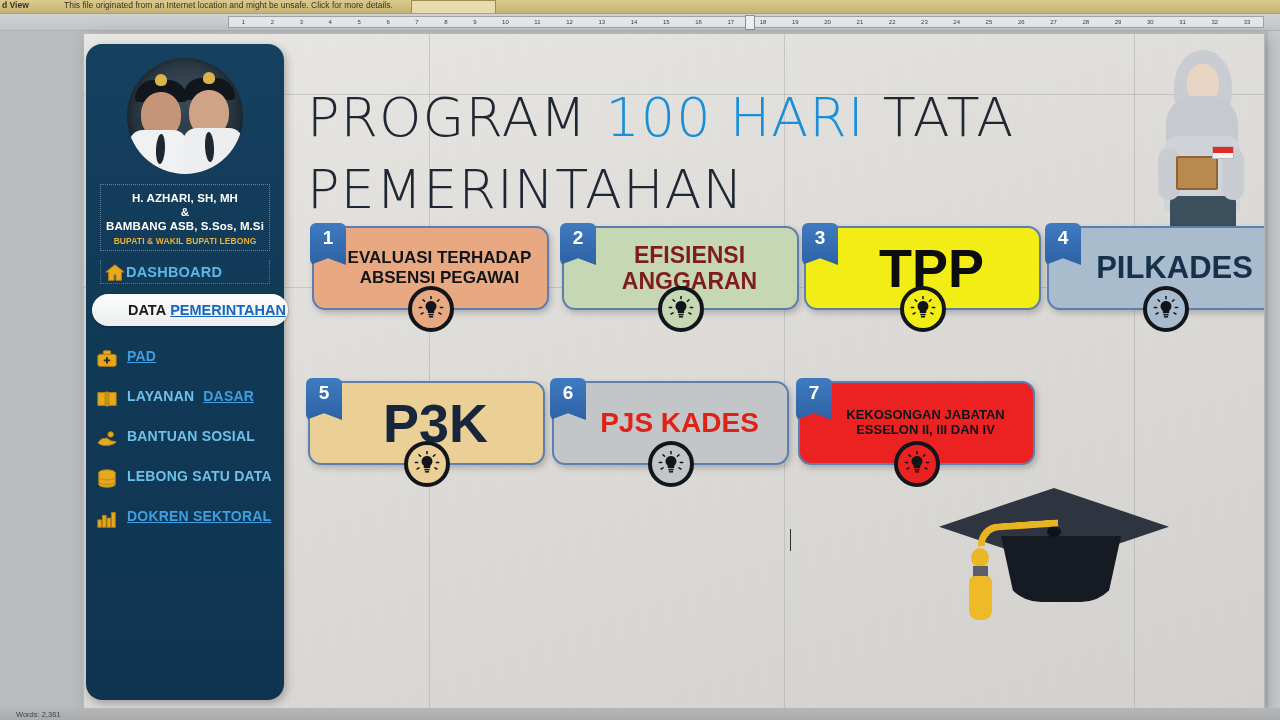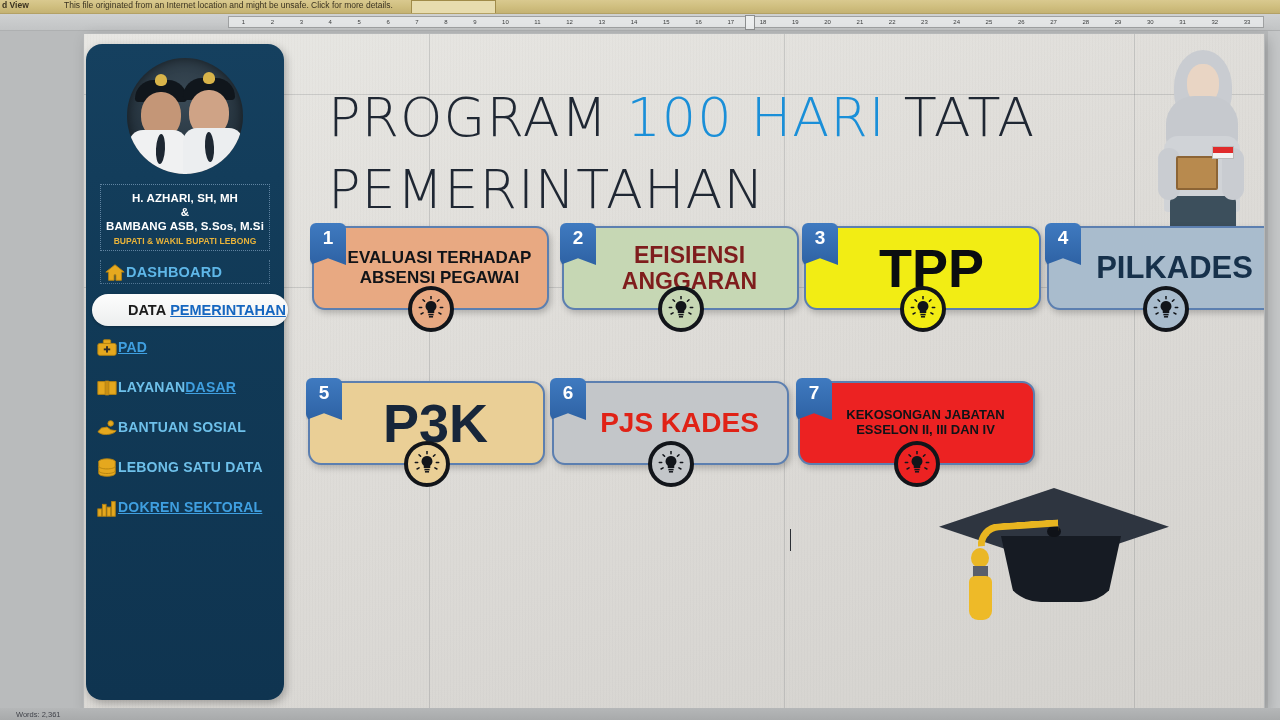--- a/index.html
+++ b/index.html
@@ -107,30 +107,30 @@
     background:linear-gradient(180deg,#fdfdfd,#eceeee);
     border-radius:18px;
     box-shadow:0 1px 3px rgba(0,0,0,.3);
     display:flex; align-items:center; padding-left:36px;
   }
   #active-pill .t1{ font-size:14.5px; color:#1b1b1b; font-weight:600; }
   #active-pill .t2{ font-size:14.5px; color:#1566c0; font-weight:600; text-decoration:underline; margin-left:4px;}
 
   .side-item{
     position:absolute; left:10px; width:186px; height:30px;
-    display:flex; align-items:center; 
+    display:flex; gap:9px;margin-top:16px;
   }
   .side-item .lbl{ font-size:14px; font-weight:bold; color:#6ec0ea; letter-spacing:.2px;}
   .side-item .lbl.link{ color:#3f9fe0; text-decoration:underline;}
 
   .ico{ width:22px; height:20px; position:relative; flex:0 0 22px;}
 
   
   #slide-title{
-    position:absolute; left:244px; top:48px; width:770px;
+    position:absolute; left:223px; top:48px; width:770px;
     font-size:54px; line-height:72px; color:#1f2733; letter-spacing:1px;
     font-family:"DejaVu Sans", sans-serif; font-weight:300;
   }
   #slide-title .hl{ color:#1a8fd8; }
 
   
   #figure{
     position:absolute; right:16px; top:10px; width:92px; height:215px;
   }
   #figure .hijab{ position:absolute; left:18px; top:6px; width:58px; height:74px; background:#c9ccd1; border-radius:50% 50% 42% 42%;}

